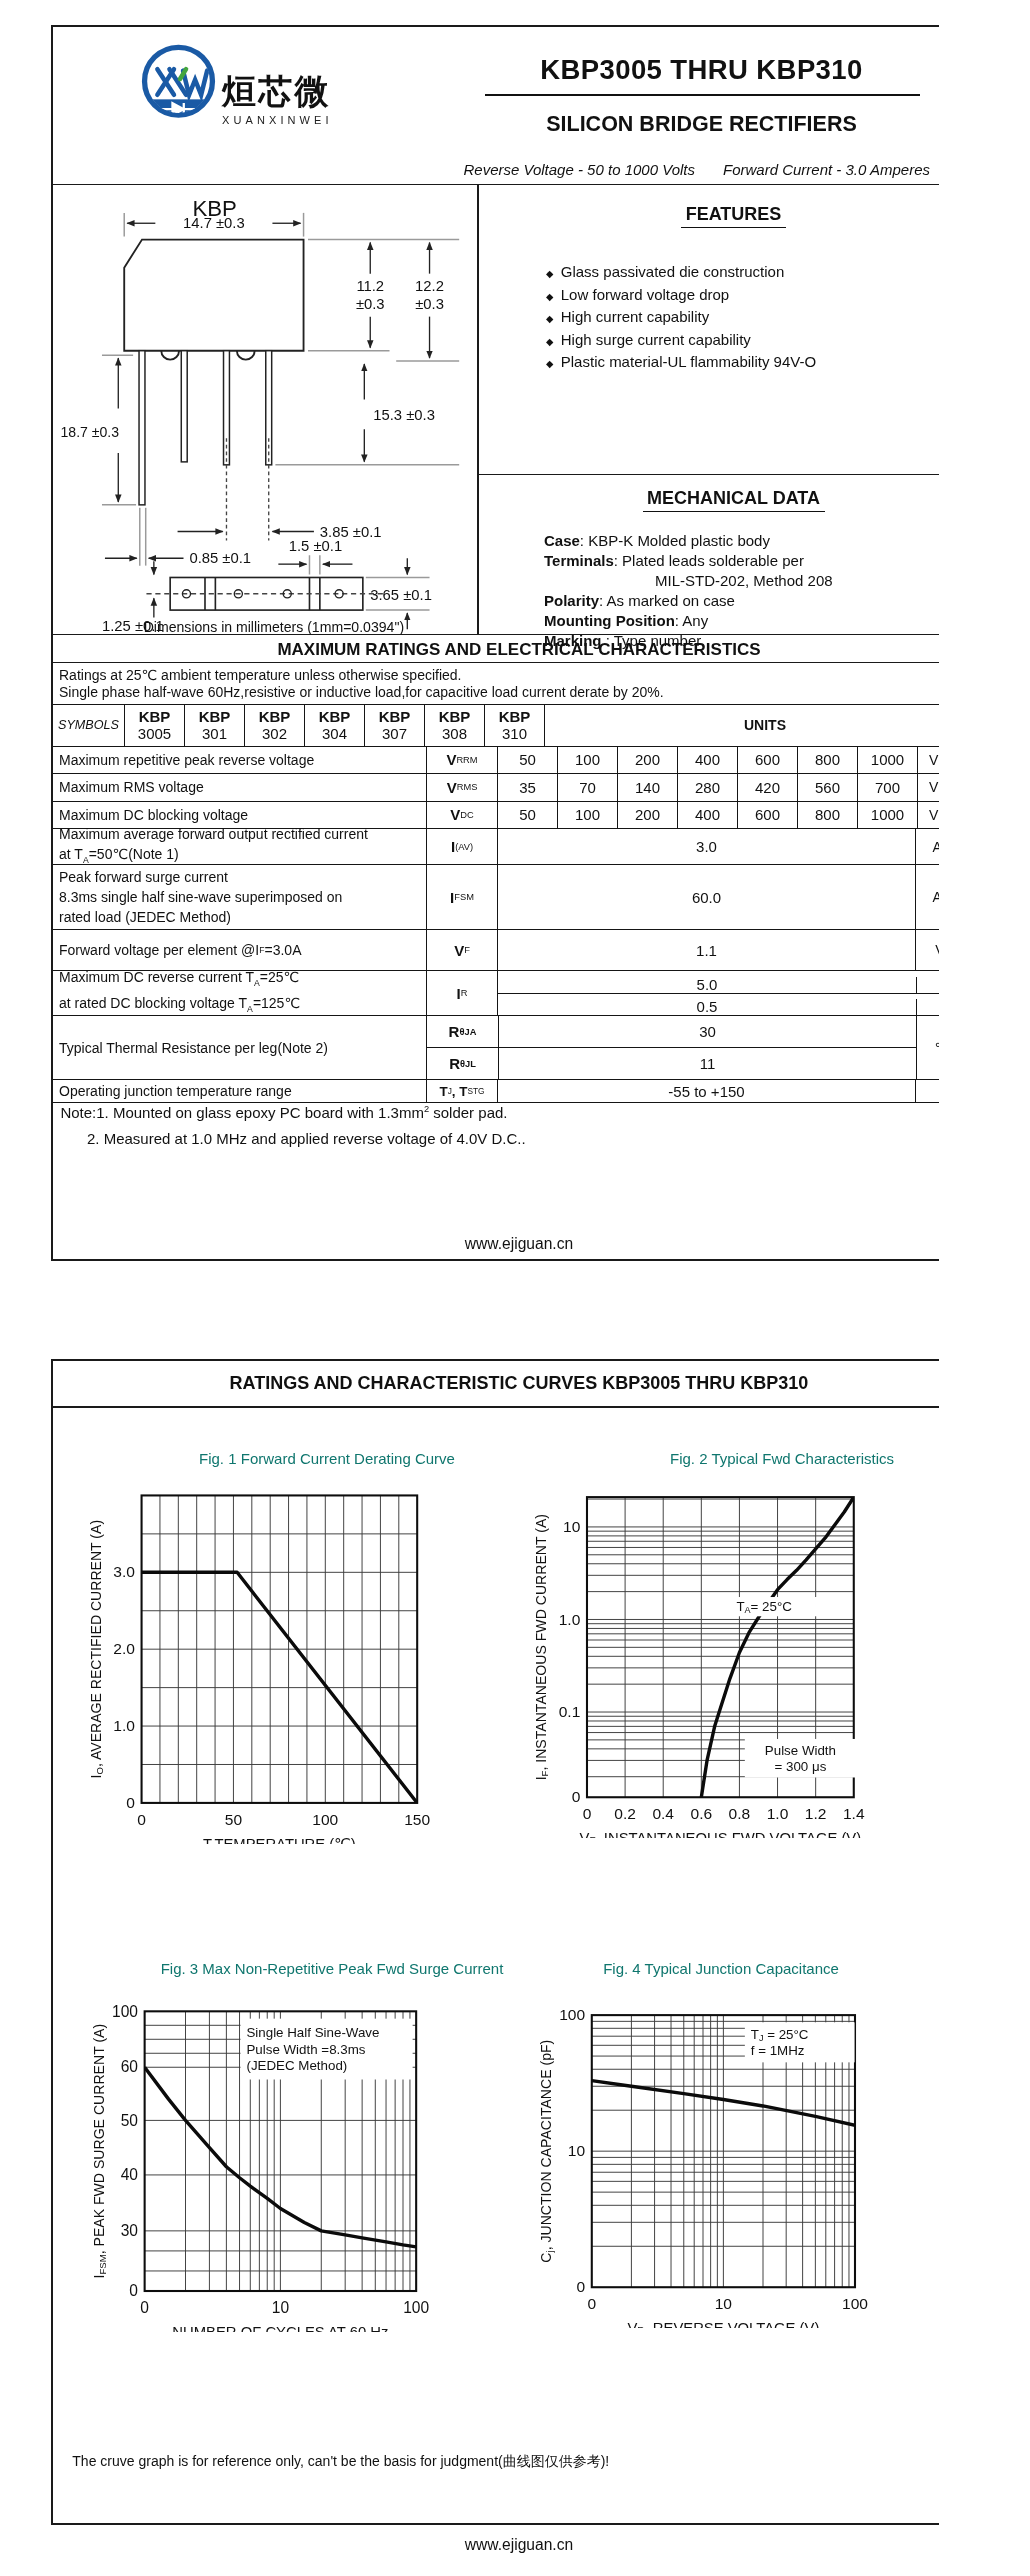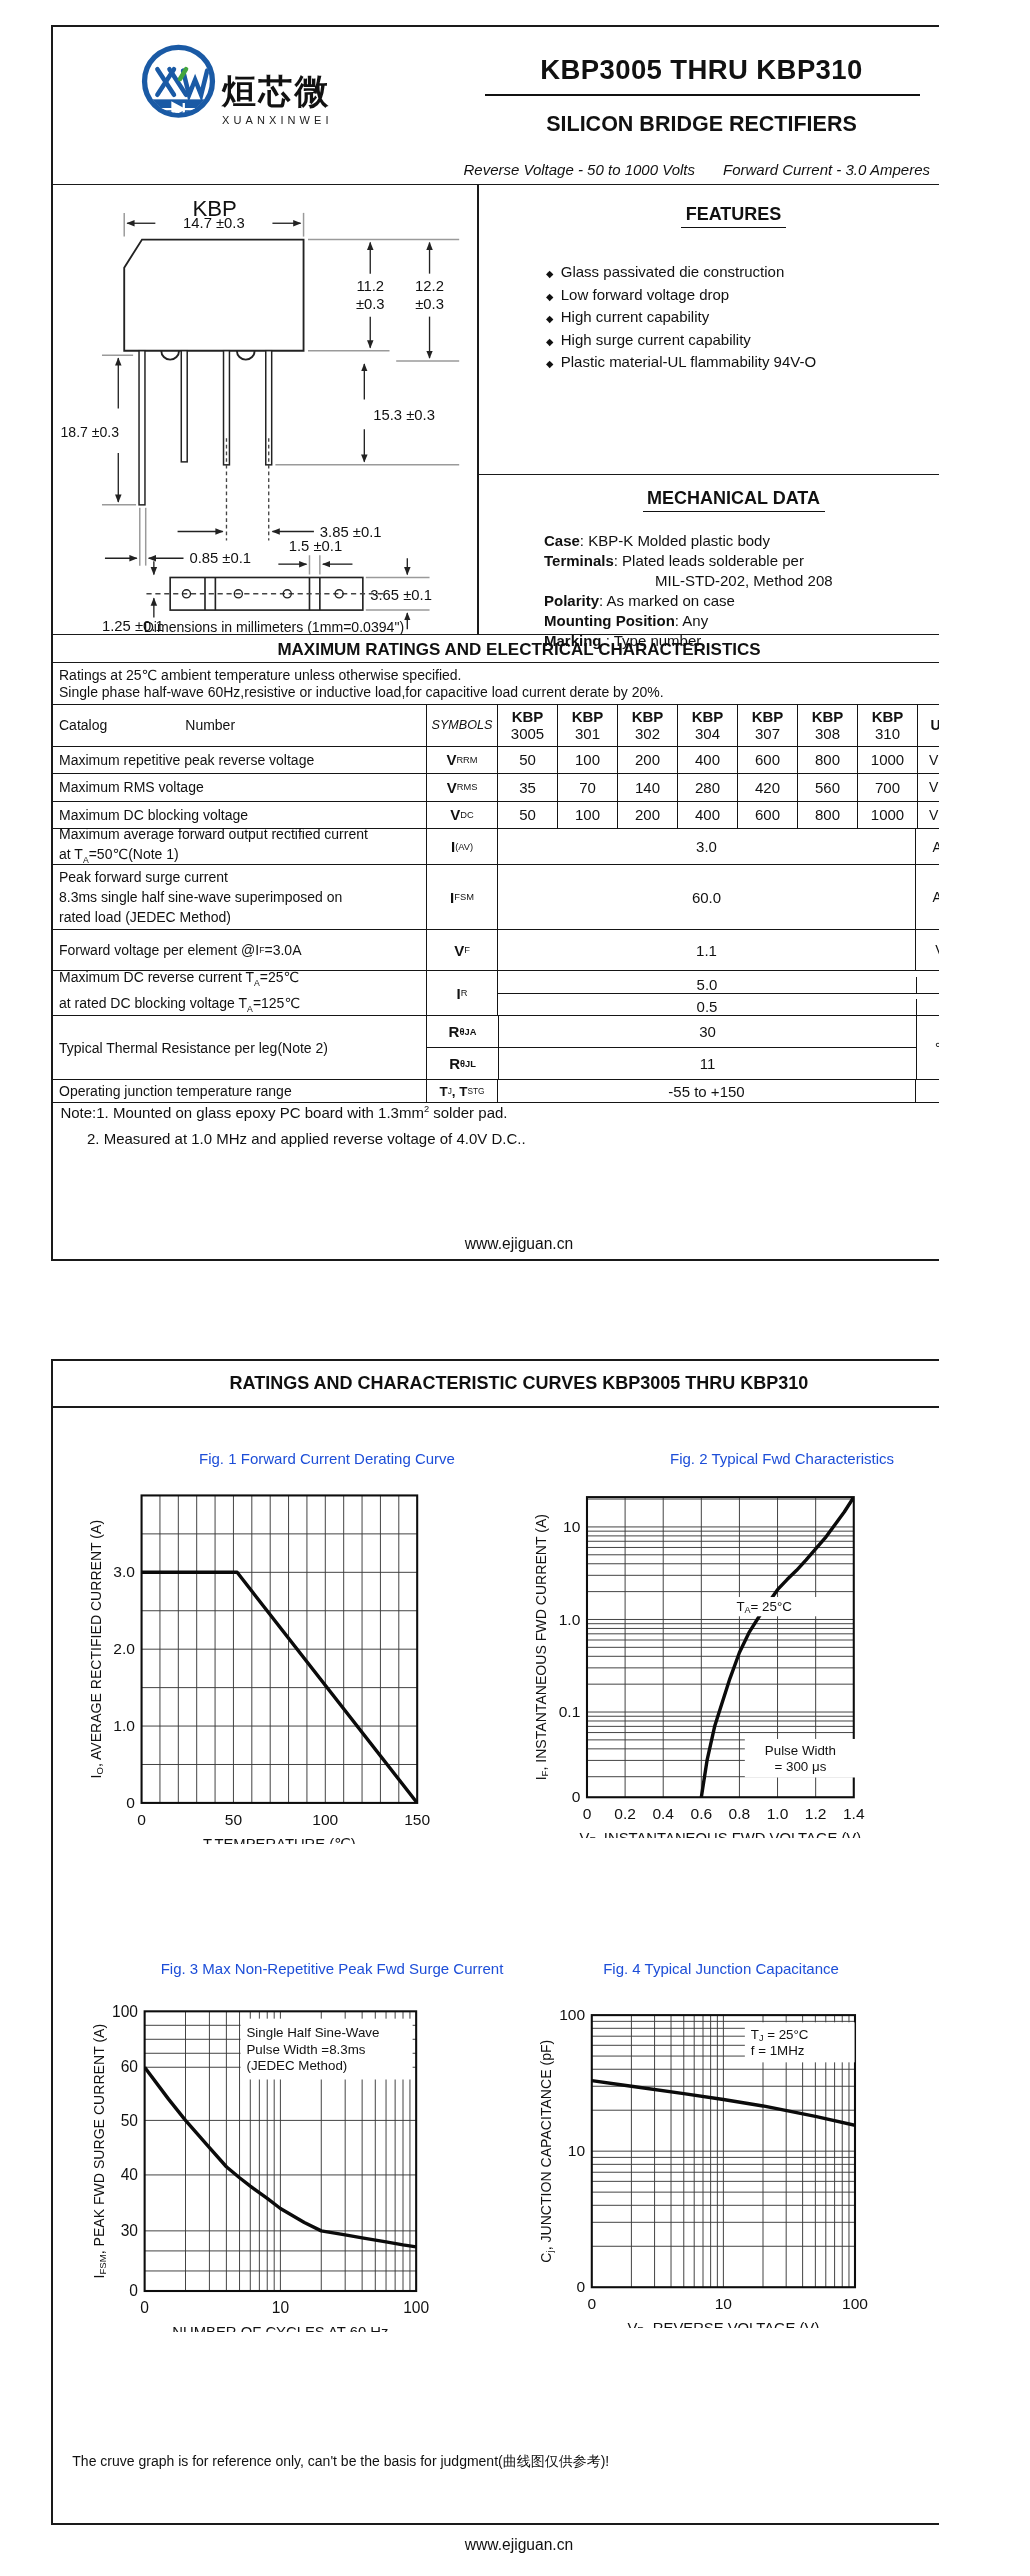--- a/index.html
+++ b/index.html
@@ -46,21 +46,21 @@
   .mid{display:flex;flex-direction:column;width:489px;border-left:1.5px solid #151515;}
   .mid .srow{display:flex;flex:1;}
   .mid .srow:first-child{border-bottom:1.5px solid #151515;}
   .mid .ssym{width:71px;display:flex;align-items:center;justify-content:center;font-weight:bold;font-size:15px;}
   .mid .ssym sub{font-weight:bold;}
   .mid .sval{flex:1;display:flex;align-items:center;justify-content:center;font-size:15px;border-left:1.5px solid #151515;}
   .desc2{display:flex;flex-direction:column;justify-content:center;align-items:flex-start;}
   .desc2 div{line-height:20px;}
   
   svg text{font-family:"Liberation Sans","DejaVu Sans",sans-serif;}
-  .fig-title{font-size:15px;color:#1d4ed8;}
+  .fig-title{font-size:15px;color:#0f766e;}
   .note-line{font-size:15px;}
   .footer-url{font-size:15.6px;}
 </style>
 </head>
 <body>
 
 <div id="stage">
 
   <div class="page" id="page1">
 
@@ -281,24 +281,20 @@
 
     <div class="hline" style="left:0;top:607px;width:932px;"></div>
     <div class="abs ctr" id="ratings-head" style="left:0;top:613px;width:932px;">MAXIMUM RATINGS AND ELECTRICAL CHARACTERISTICS</div>
     <div class="hline" style="left:0;top:635px;width:932px;height:1.5px;"></div>
     <div class="abs cond" style="left:6px;top:640px;">Ratings at 25℃ ambient temperature unless otherwise specified.</div>
     <div class="abs cond" style="left:6px;top:657px;">Single phase half-wave 60Hz,resistive or inductive load,for capacitive load current derate by 20%.</div>
 
     <div class="tbl" style="border-top:1.5px solid #151515;">
 
       <div class="trow" style="height:42px;">
-        <div class="cell cD" style="position:relative;">
-          <span>Catalog</span>
-          <span style="margin-left:78px;">Number</span>
-        </div>
         <div class="cell cS" style="font-style:italic;font-weight:normal;font-size:12.6px;">SYMBOLS</div>
         <div class="cell cV">
             <div>
               <div class="b">KBP</div>
               <div>3005</div>
             </div>
           </div>
         <div class="cell cV">
             <div>
               <div class="b">KBP</div>

